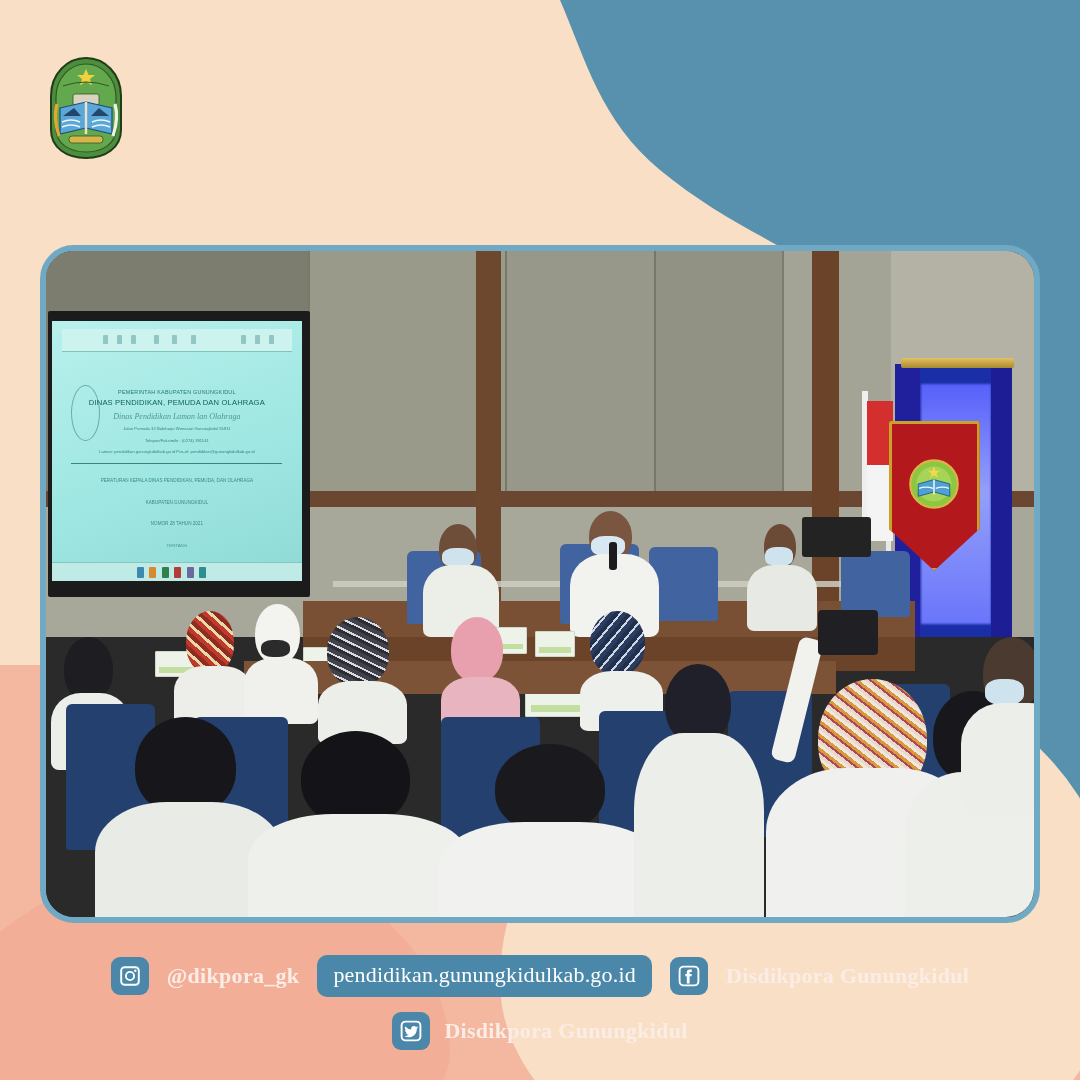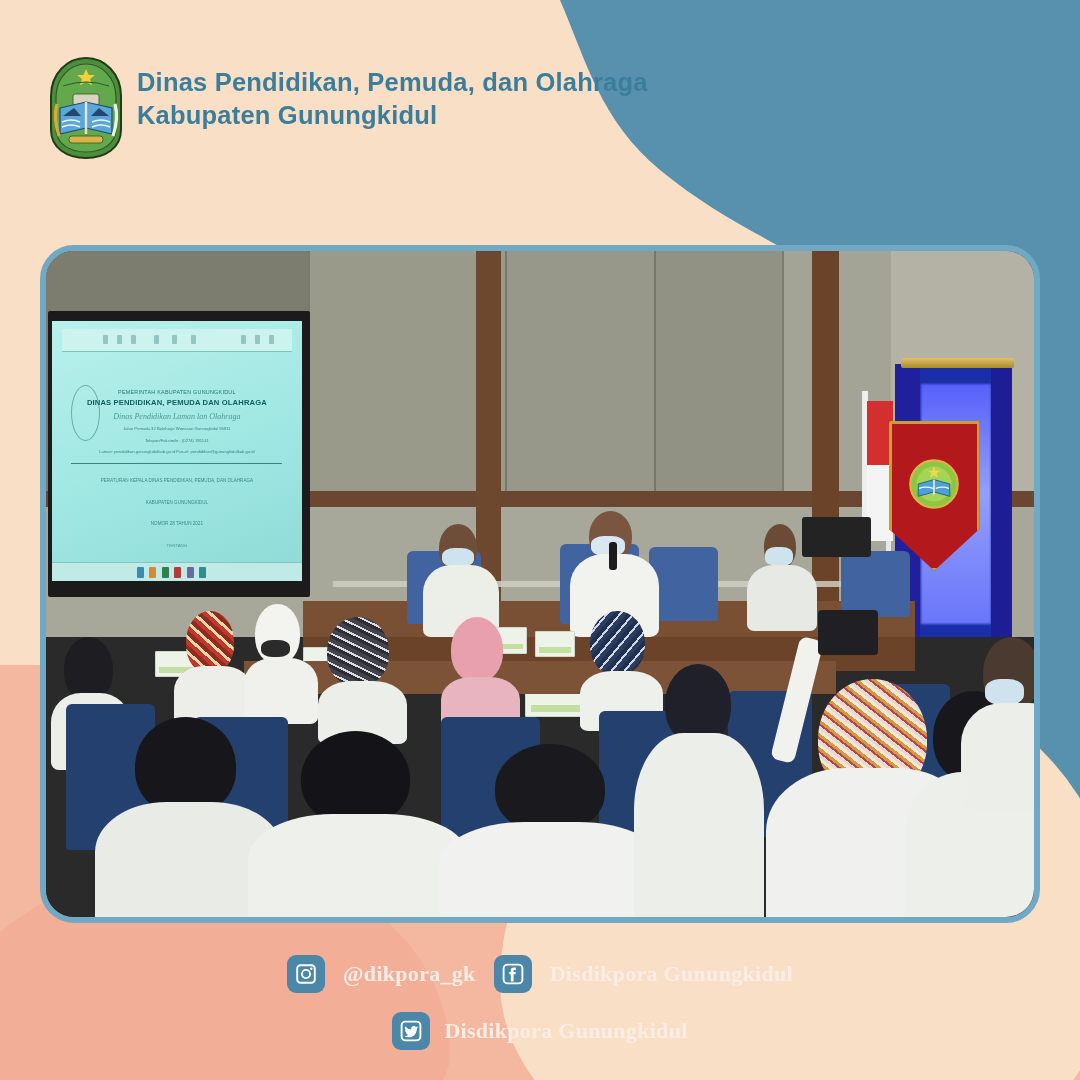--- a/index.html
+++ b/index.html
@@ -103,21 +103,21 @@
   }
   .slide-bar {
     position:absolute; left:4%; top:3%; width:92%; height:9%;
     background:#cdf3ef; border-bottom:1px solid #7fc3bf;
   }
   .slide-bar i { position:absolute; top:30%; width:5px; height:40%; background:#6aa9a6; opacity:.6; border-radius:1px; }
   .slide-body { position:absolute; left:6%; top:16%; width:88%; height:72%; color:#0e5f5c; text-align:center; }
   .sl-seal { position:absolute; left:2%; top:12%; width:13%; height:30%;
              border:1px solid #2e7d78; border-radius:50%; opacity:.55; }
   .sl-t1 { font-size:5.4px; letter-spacing:.25px; margin-top:12%; opacity:.85; }
-  .sl-t2 { font-size:7.6px; font-weight:bold; letter-spacing:.15px; margin-top:1.5%;text-align:center; }
+  .sl-t2 { font-size:7.6px; font-weight:normal; letter-spacing:.15px; margin-top:1.5%;text-align:center; }
   .sl-t3 { font-family:"Liberation Serif",serif; font-style:italic; font-size:8px; margin-top:2%; opacity:.6; }
   .sl-t4 { font-size:4.2px; line-height:6px; margin-top:2.5%; opacity:.75; }
   .sl-rule { height:1.5px; background:#1e6b67; margin:3.5% 2% 0 2%; opacity:.8; }
   .sl-t5 { font-size:4.6px; line-height:8px; margin-top:6%; opacity:.7; }
   .sl-t6 { font-size:4.4px; margin-top:7%; opacity:.6; }
   .taskbar { position:absolute; left:0; bottom:0; width:100%; height:7%;
              background:#bfeae6; border-top:1px solid #86c6c2; }
   .tb-ico { position:absolute; bottom:18%; width:7px; height:62%; border-radius:1px; }
 
   
@@ -187,24 +187,20 @@
       <path d="M13 52 L39 46 L65 52 L65 78 L39 72 L13 78 Z" fill="#5aa7d8" stroke="#1c4f75" stroke-width="1.2"></path>
       <path d="M39 46 L39 78" stroke="#e8e2cf" stroke-width="2.4"></path>
       <path d="M16 60 L27 52 L34 60 Z M44 60 L52 52 L62 60 Z" fill="#24466b"></path>
       <path d="M15 66 Q24 62 33 66 M45 66 Q54 62 63 66" stroke="#eef6fb" stroke-width="1.4" fill="none"></path>
       <path d="M15 71 Q24 67 33 71 M45 71 Q54 67 63 71" stroke="#eef6fb" stroke-width="1.4" fill="none"></path>
       <path d="M10 48 Q6 62 12 80" stroke="#e0a832" stroke-width="3.2" fill="none"></path>
       <path d="M68 48 Q72 62 66 80" stroke="#f0f0e4" stroke-width="3.2" fill="none"></path>
       <rect x="22" y="80" width="34" height="7" rx="3" fill="#d9b44a" stroke="#2d5a22" stroke-width="0.8"></rect>
     </svg>
 
-    <div class="head-text">
-      <div class="head-line">Dinas Pendidikan, Pemuda, dan Olahraga</div>
-      <div class="head-line">Kabupaten Gunungkidul</div>
-    </div>
 
   </div>
 
   <div class="photo-frame">
     <div class="photo">
 
       <div class="room-wall"></div>
       <div class="wall-panel-lt"></div>
       <div class="wall-panel-a"></div>
       <div class="wall-panel-b"></div>
@@ -401,20 +397,23 @@
 
       <div class="sicon">
         <svg viewBox="0 0 24 24">
           <path fill="none" stroke="#fff" stroke-width="1.9" d="M6.6 3.2h10.8a3.4 3.4 0 0 1 3.4 3.4v10.8a3.4 3.4 0 0 1-3.4 3.4H6.6a3.4 3.4 0 0 1-3.4-3.4V6.6a3.4 3.4 0 0 1 3.4-3.4z"></path>
           <circle cx="12" cy="12" r="4.1" fill="none" stroke="#fff" stroke-width="1.9"></circle>
           <circle cx="17.3" cy="6.7" r="1.25" fill="#fff"></circle>
         </svg>
       </div>
       <div class="slabel">@dikpora_gk</div>
 
+      <div class="pill">
+        <span>pendidikan.gunungkidulkab.go.id</span>
+      </div>
 
       <div class="sicon">
         <svg viewBox="0 0 24 24">
           <rect x="2.6" y="2.6" width="18.8" height="18.8" rx="4" fill="none" stroke="#fff" stroke-width="1.9"></rect>
           <path d="M14.6 12.3h-2v7.1h-2.8v-7.1H8.3V9.9h1.5V8.5c0-1.9.8-3 3-3h2v2.4h-1.3c-.7 0-.9.3-.9.9v1.1h2.2z" fill="#fff"></path>
         </svg>
       </div>
       <div class="slabel">Disdikpora Gunungkidul</div>
     </div>
 

